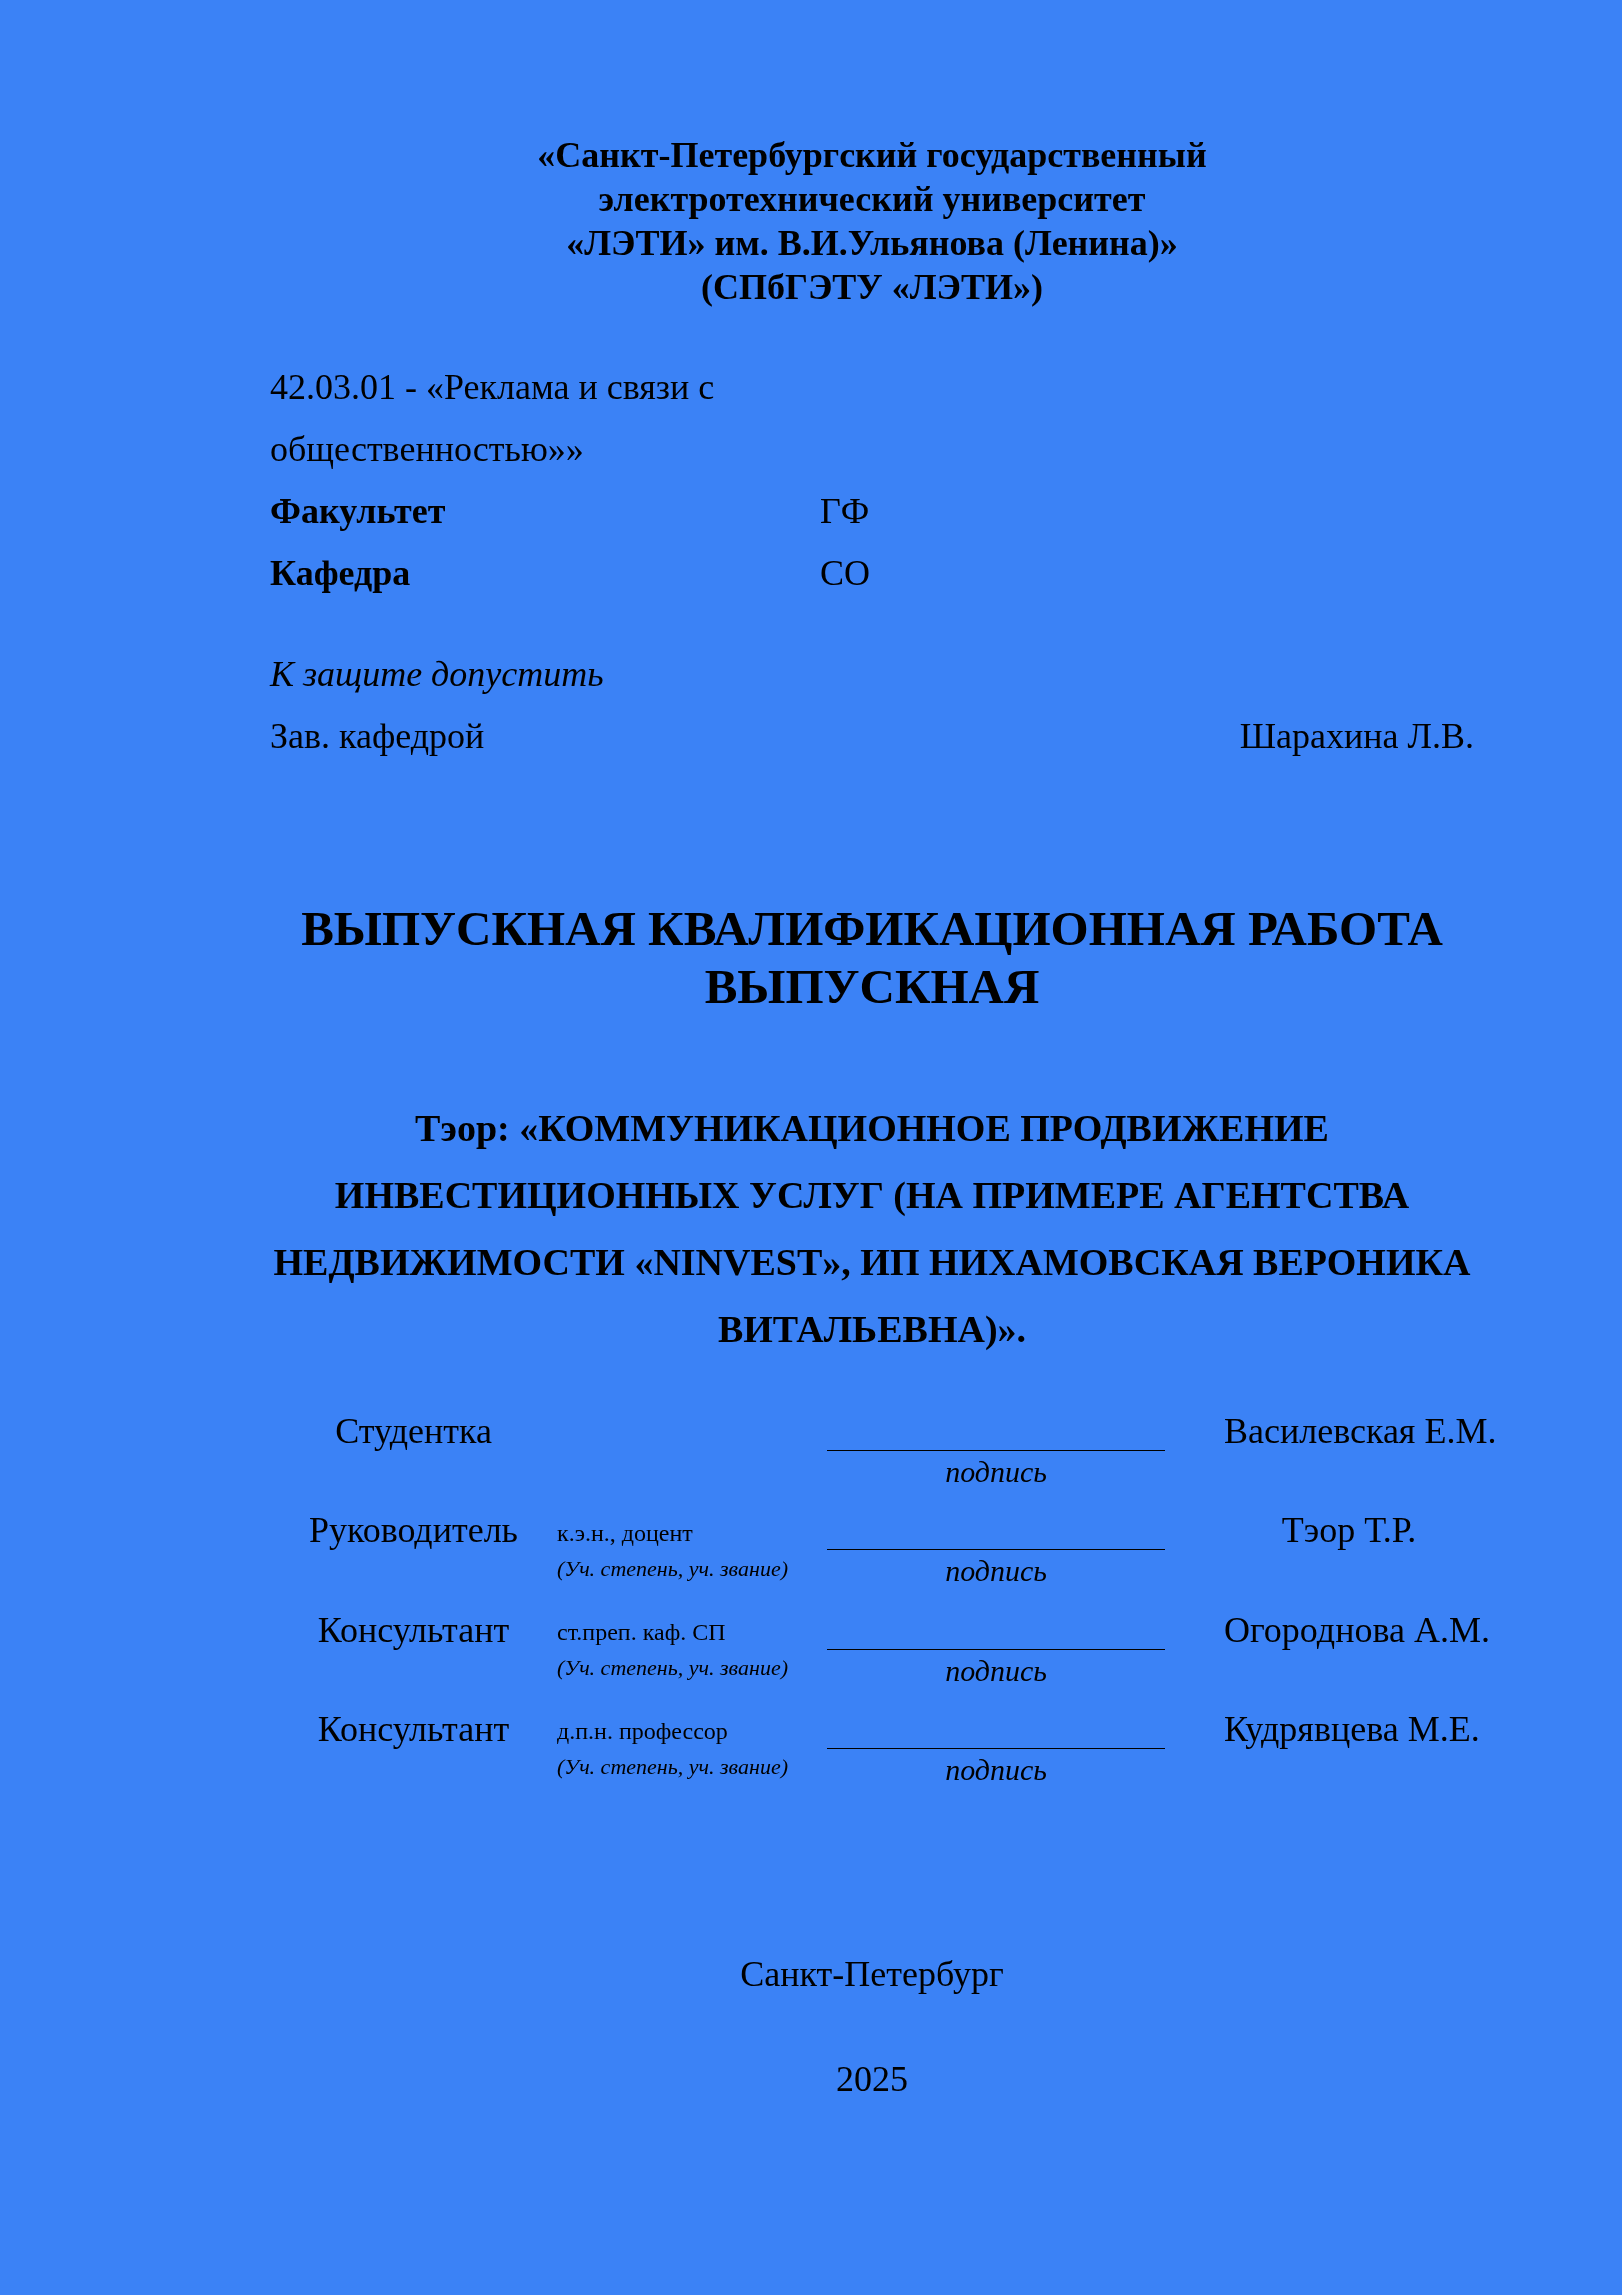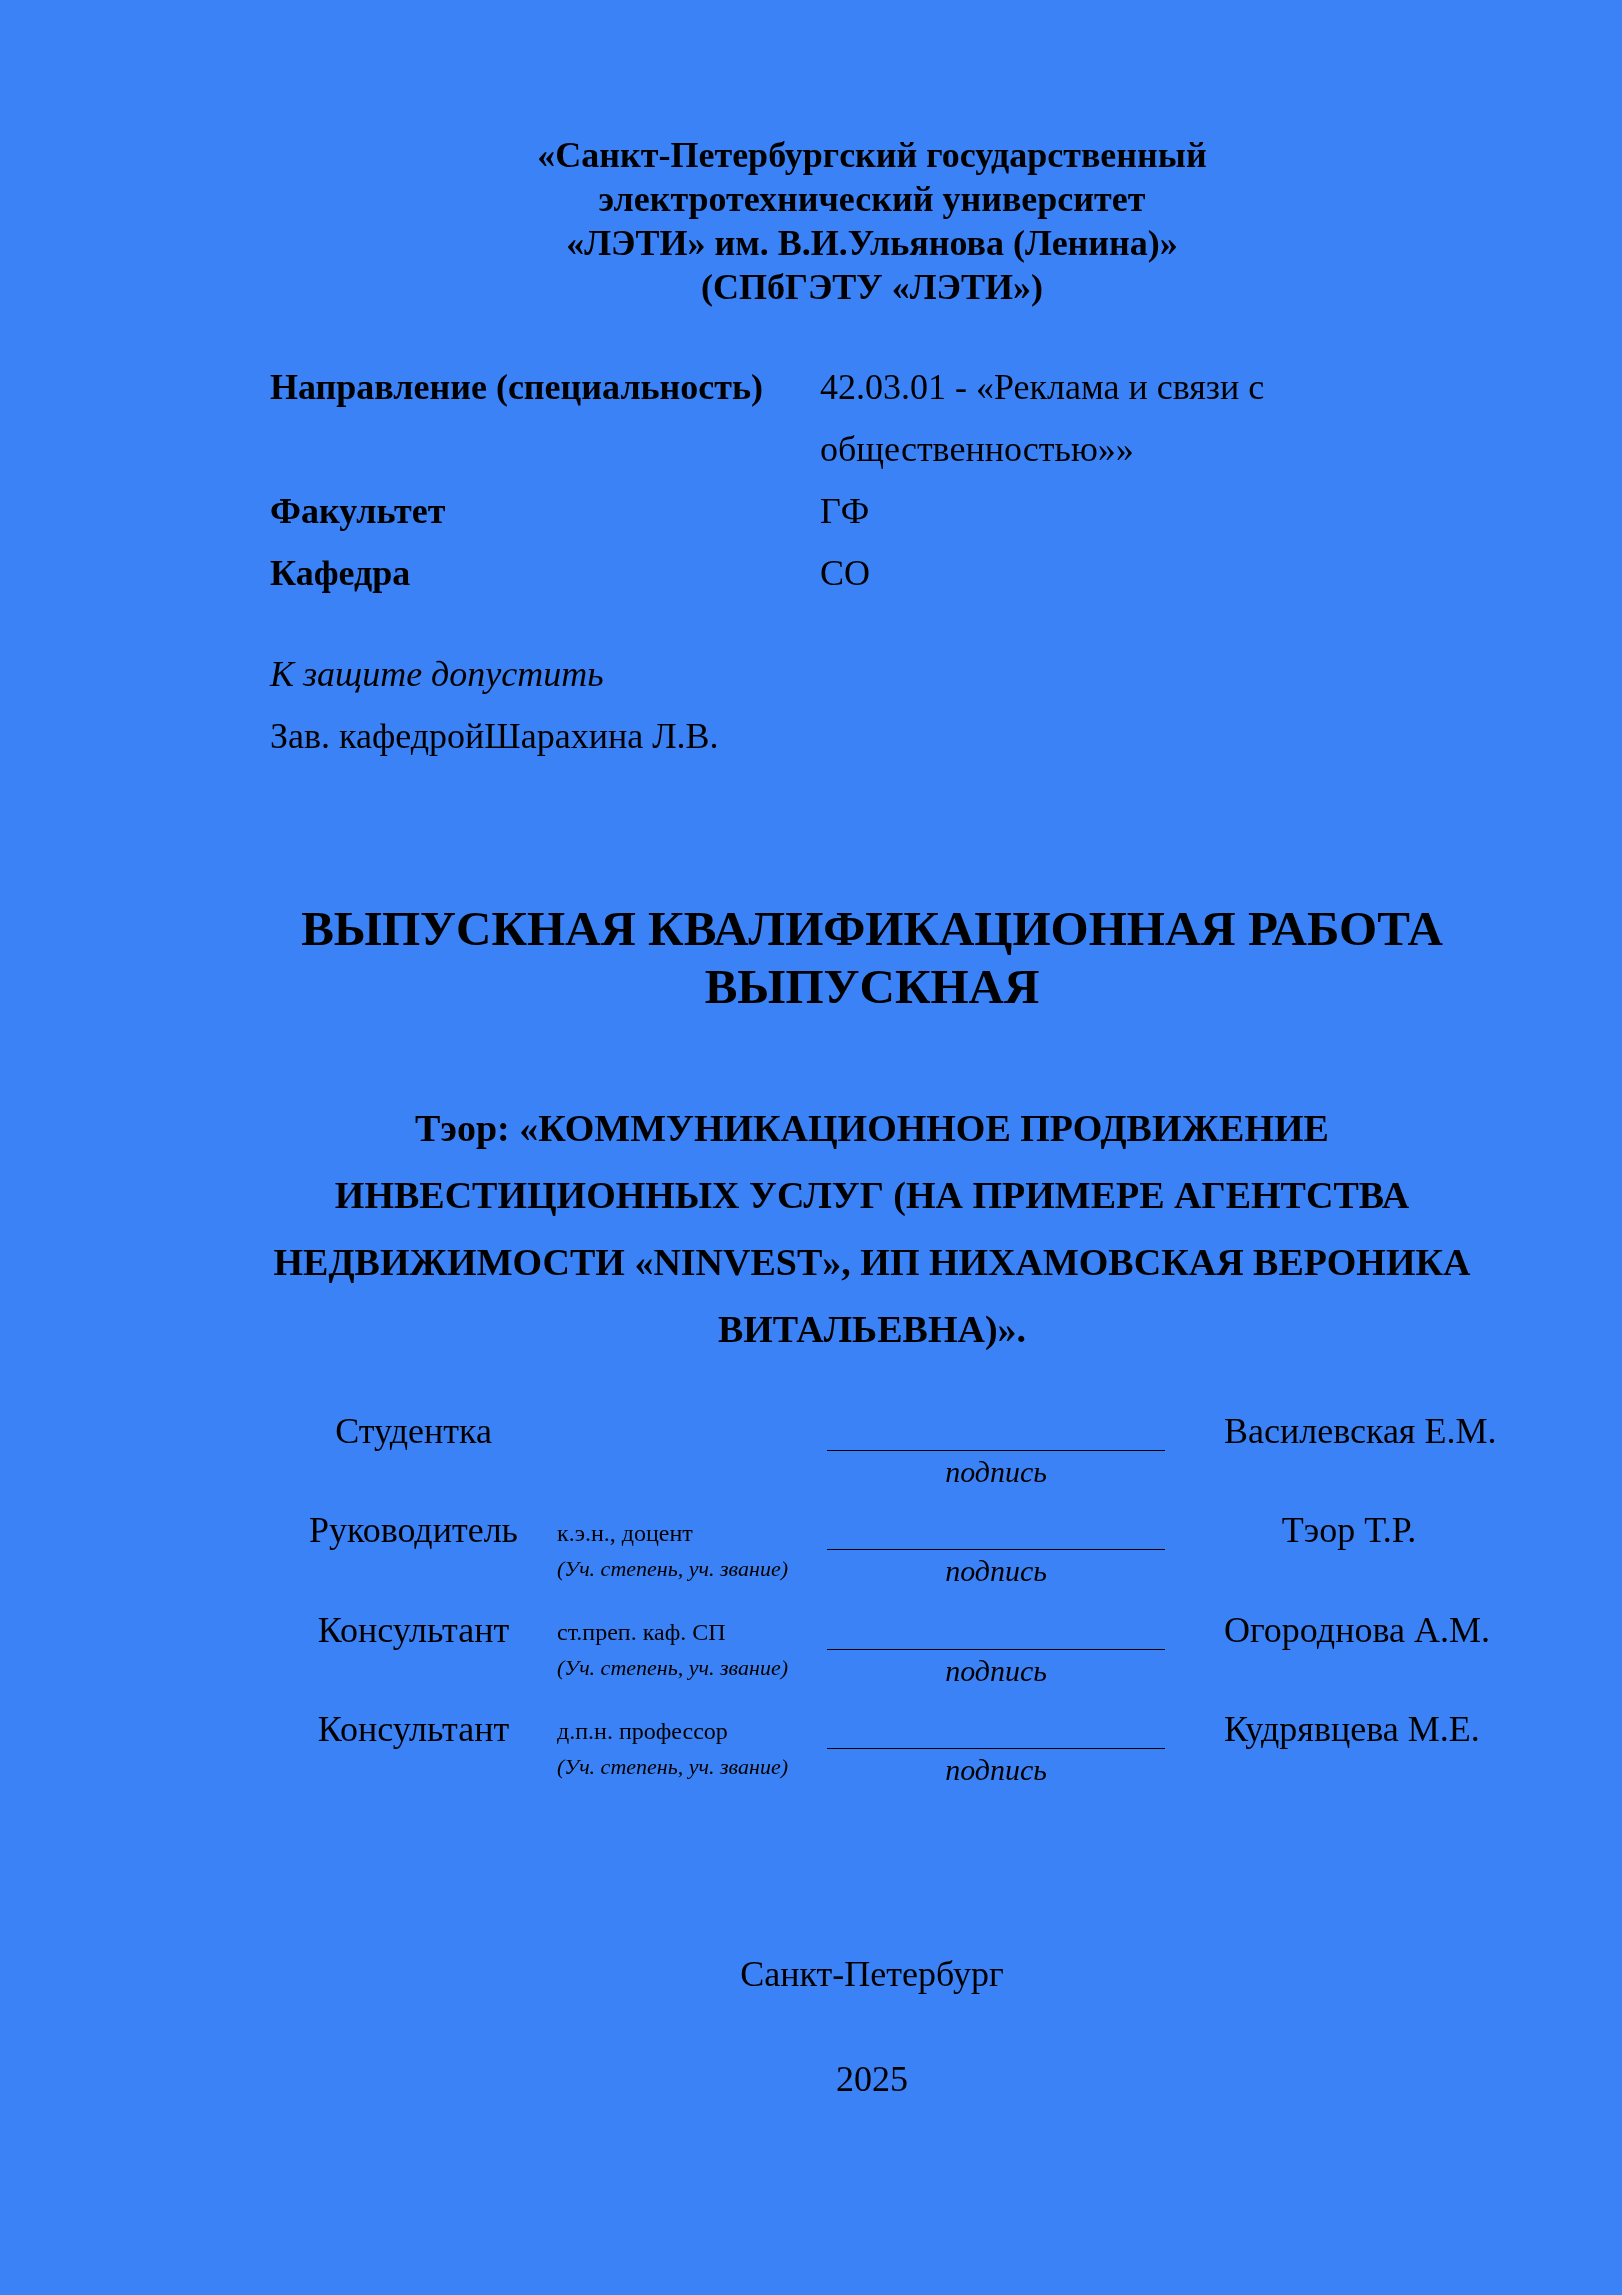--- a/index.html
+++ b/index.html
@@ -25,21 +25,21 @@
 
   
   .details { margin-top: 47px; line-height: 62px; }
   .details-row { display: flex; align-items: flex-start; }
   .details-label { width: 550px; flex: none; font-weight: bold; }
   .details-value { max-width: 597px; }
 
   
   .admission { margin-top: 39px; line-height: 62px; }
   .admission-line1 { font-style: italic; }
-  .admission-row { display: flex; }
+  .admission-row { display: flex; justify-content: space-between; }
 
   
   .main-title {
     margin-top: 133px;
     text-align: center;
     font-weight: bold;
     font-size: 49px;
     line-height: 58px;
   }
 
@@ -82,21 +82,20 @@
 
   <div class="univ">
     <div>«Санкт-Петербургский государственный</div>
     <div>электротехнический университет</div>
     <div>«ЛЭТИ» им. В.И.Ульянова (Ленина)»</div>
     <div>(СПбГЭТУ «ЛЭТИ»)</div>
   </div>
 
   <div class="details">
     <div class="details-row">
-      <div class="details-label">Направление (специальность)</div>
       <div class="details-value">42.03.01 - «Реклама и связи с общественностью»»</div>
     </div>
     <div class="details-row">
       <div class="details-label">Факультет</div>
       <div class="details-value">ГФ</div>
     </div>
     <div class="details-row">
       <div class="details-label">Кафедра</div>
       <div class="details-value">СО</div>
     </div>

